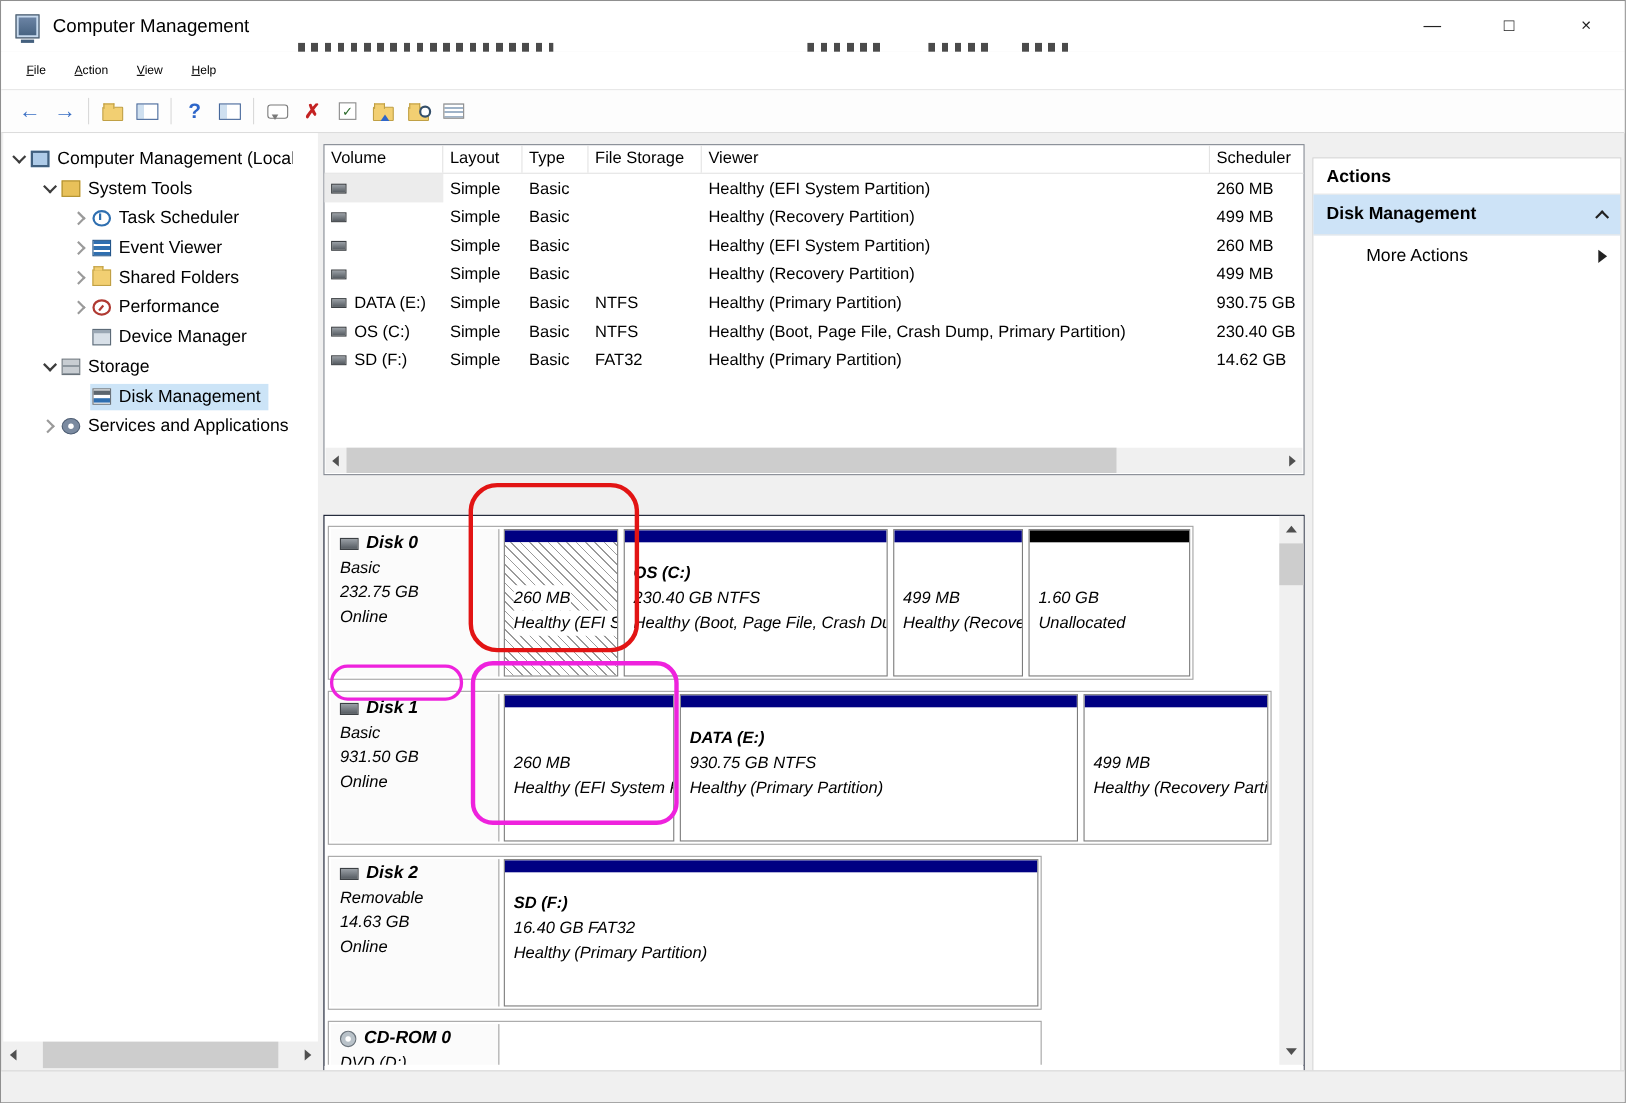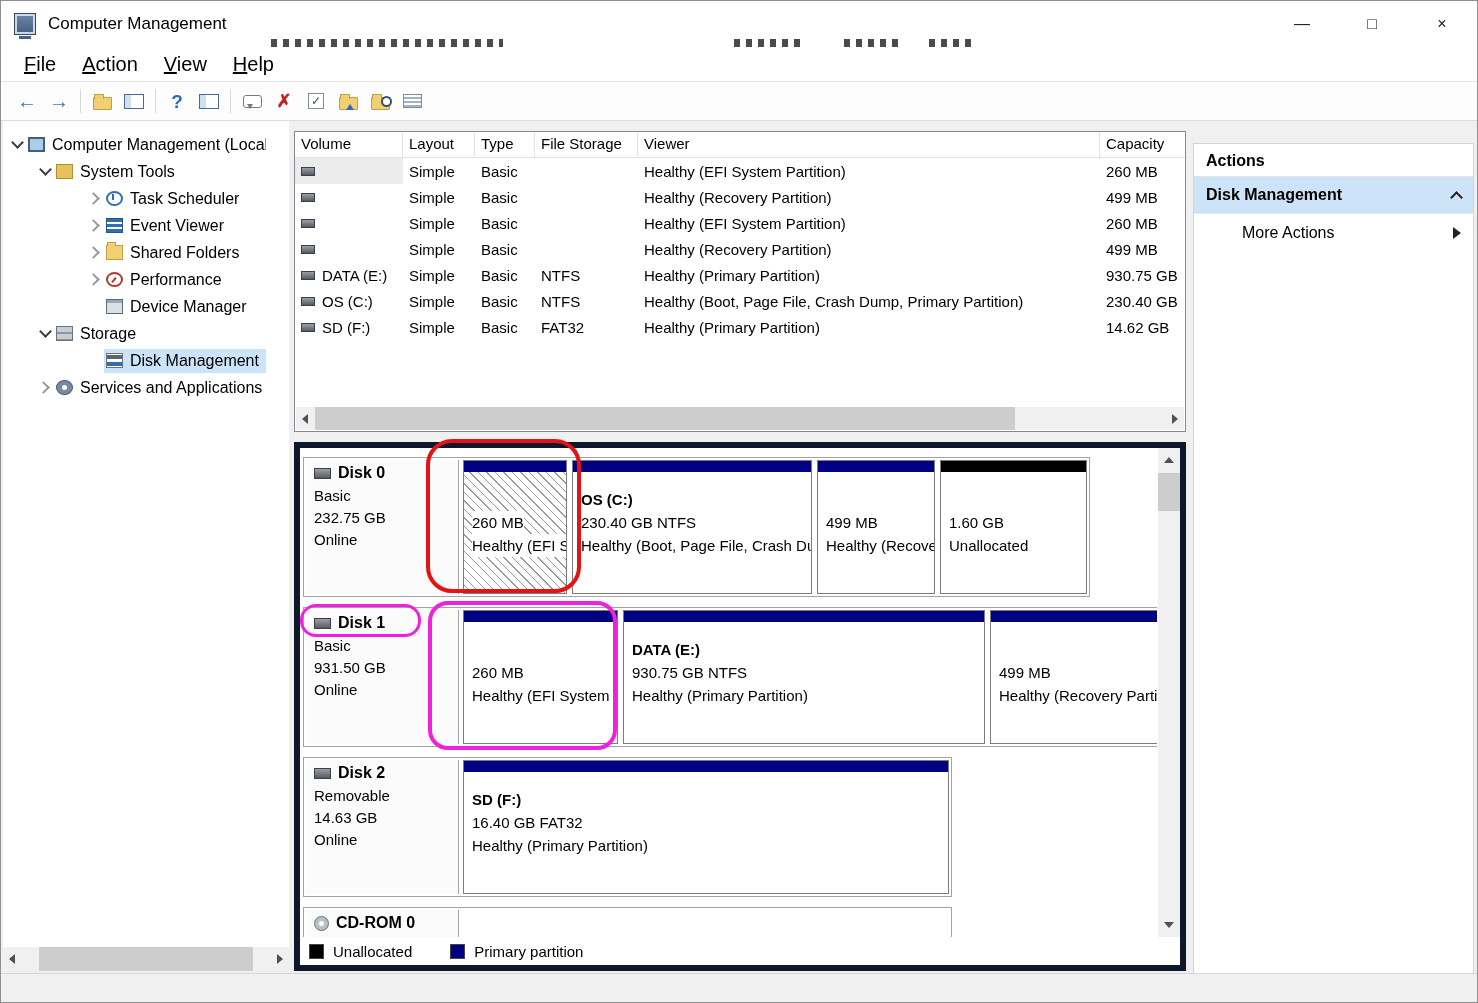--- a/index.html
+++ b/index.html
@@ -18,21 +18,21 @@
   .app-icon{width:22px;height:22px;margin-left:13px;position:relative;background:linear-gradient(#6f87a8,#44607e);border:1px solid #32495f;box-shadow:inset 0 0 0 2px #c7daee;}
   .app-icon::after{content:"";position:absolute;left:4px;bottom:-5px;width:12px;height:3px;background:#44607e;}
   .title-text{margin-left:12px;font-size:17px;}
   .win-btns{position:absolute;right:0;top:0;height:46px;display:flex;}
   .win-btn{width:70px;height:46px;display:flex;align-items:center;justify-content:center;font-size:16px;color:#222;}
   
   .artifact{position:absolute;height:9px;background:repeating-linear-gradient(90deg,#2b2b2b 0 6px,transparent 6px 12px);opacity:.85;}
 
   
   .menubar{position:absolute;left:0;top:46px;right:0;height:35px;background:#fff;border-bottom:1px solid #e6e6e6;display:flex;align-items:center;padding-left:10px;}
-  .menu-item{display:inline-block;padding:0 13px;font-size:20px;line-height:34px;}
+  .menu-item{display:inline-block;padding:0 13px;font-size:11px;line-height:34px;}
   .menu-item::first-letter{text-decoration:underline;}
 
   
   .toolbar{position:absolute;left:0;top:81px;right:0;height:39px;background:#fdfdfd;border-bottom:1px solid #dcdcdc;display:flex;align-items:center;padding-left:10px;}
   .tb-btn{width:32px;height:30px;display:flex;align-items:center;justify-content:center;flex:0 0 32px;}
   .tb-sep{width:1px;height:24px;background:#d9d9d9;margin:0 5px;flex:0 0 1px;}
   .g-arrow{font-size:20px;font-weight:bold;color:var(--toolbar-blue);line-height:1;}
   .i-folder{width:19px;height:13px;background:#f2cf72;border:1px solid #c0a045;border-radius:1px;position:relative;margin-top:4px;}
   .i-folder::before{content:"";position:absolute;top:-4px;left:0;width:8px;height:4px;background:#f2cf72;border:1px solid #c0a045;border-bottom:none;}
   .i-up::after{content:"";position:absolute;left:6px;top:2px;width:0;height:0;border:4px solid transparent;border-bottom:6px solid #2e66c9;}
@@ -41,21 +41,21 @@
   .g-help{font-size:19px;font-weight:bold;color:#2e66c9;line-height:1;}
   .i-comment{width:19px;height:13px;border:1px solid #7a7a7a;border-radius:3px;background:#fff;position:relative;}
   .i-comment::after{content:"";position:absolute;left:3px;bottom:-5px;width:0;height:0;border:3px solid transparent;border-top:5px solid #7a7a7a;}
   .g-del{font-size:18px;font-weight:bold;color:#c42222;line-height:1;}
   .i-check{width:16px;height:16px;border:1px solid #8a8a8a;background:#fff;display:flex;align-items:center;justify-content:center;font-size:12px;color:#2b6b2b;}
   .i-details{width:19px;height:14px;border:1px solid #8a8a8a;background:repeating-linear-gradient(#fff 0 2px,#9fb3c8 2px 4px);}
 
   
   .tree-panel{position:absolute;left:2px;top:120px;width:286px;height:826px;background:#fff;overflow:hidden;padding-top:10px;}
   .tree-row{height:27px;display:flex;align-items:center;font-size:16px;white-space:nowrap;}
-  .lvl0{padding-left:6px;} .lvl1{padding-left:34px;} .lvl2{padding-left:62px;margin-left:22px;}
+  .lvl0{padding-left:6px;} .lvl1{padding-left:34px;} .lvl2{padding-left:62px;}
   .chev{width:17px;height:17px;position:relative;flex:0 0 17px;}
   .chev.down::before{content:"";position:absolute;width:7px;height:7px;border-right:2px solid #3c3c3c;border-bottom:2px solid #3c3c3c;left:4px;top:2px;transform:rotate(45deg);}
   .chev.right::before{content:"";position:absolute;width:7px;height:7px;border-right:2px solid #9a9a9a;border-bottom:2px solid #9a9a9a;left:2px;top:4px;transform:rotate(-45deg);}
   .titem{display:flex;align-items:center;height:24px;padding:0 7px 0 2px;}
   .tree-row.selected .titem{background:var(--tree-selection);}
   .ti{width:17px;height:15px;flex:0 0 17px;margin-right:7px;position:relative;}
   .ic-computer{background:#aecbe8;border:2px solid #41607f;}
   .ic-systools{background:#e8c15a;border:1px solid #b08f30;}
   .ic-clock{border-radius:50%;border:2px solid #2f6fb0;background:#fff;}
   .ic-clock::after{content:"";position:absolute;left:4px;top:1px;width:2px;height:6px;background:#2f6fb0;}
@@ -88,21 +88,21 @@
   .vl-row{display:flex;height:26px;font-size:15px;}
   .vc{padding:0 6px;overflow:hidden;white-space:nowrap;display:flex;align-items:center;}
   .vc-sel{background:#ececec;}
   .vico{width:14px;height:9px;background:linear-gradient(#9aa0a6,#555b61);border:1px solid #3c4044;margin-right:7px;flex:0 0 14px;}
   .vl-hscroll{position:absolute;left:1px;right:1px;bottom:1px;height:23px;background:#f0f0f0;display:flex;align-items:center;}
   .vl-hthumb{height:23px;width:700px;background:#cdcdcd;margin-left:1px;}
   .vl-hscroll .sb-btn{height:23px;}
   .vl-hscroll .sb-right{margin-left:auto;}
 
   
-  .graph-pane{position:absolute;left:293px;top:441px;width:892px;height:529px;background:#fff;border:6px solid #0f172a;}
+  .graph-pane{position:absolute;left:293px;top:467px;width:892px;height:529px;background:#fff;border:1px solid #0f172a;font-style:italic;}
   .graph-content{position:absolute;left:1px;top:0;right:23px;bottom:28px;overflow:hidden;}
   .disk-row{display:flex;width:max-content;height:140px;margin:10px 0 0 2px;border:1px solid #a3a3a3;background:#fff;padding:2px;}
   .disk-row:first-child{margin-top:9px;}
   .disk-label{width:153px;flex:0 0 153px;background:#fbfbfb;border-right:1px solid #a3a3a3;padding:4px 8px;font-size:15px;}
   .disk-title{font-weight:bold;font-size:16px;display:flex;align-items:center;margin-bottom:3px;white-space:nowrap;}
   .dico{width:17px;height:11px;background:linear-gradient(#9aa0a6,#555b61);border:1px solid #3c4044;margin-right:7px;flex:0 0 17px;}
   .cdico{width:15px;height:15px;border-radius:50%;background:radial-gradient(circle,#fff 0 2px,#b9c2c9 3px 6px,#8b959d 7px);border:1px solid #6b747c;margin-right:7px;flex:0 0 15px;}
   .disk-line{line-height:22px;white-space:nowrap;}
   .parts{display:flex;gap:5px;padding-left:4px;}
   .part{border:1px solid #7c7c7c;background:#fff;display:flex;flex-direction:column;overflow:hidden;}
@@ -289,21 +289,21 @@
       </span>
   </div>
 
   <div class="volume-pane">
     <div class="vl-header">
       <div class="vh c-vol">Volume</div>
       <div class="vh c-layout">Layout</div>
       <div class="vh c-type">Type</div>
       <div class="vh c-fs">File Storage</div>
       <div class="vh c-status">Viewer</div>
-      <div class="vh c-cap">Capacity</div>
+      <div class="vh c-cap">Scheduler</div>
     </div>
     <div class="vl-row">
       <div class="vc c-vol vc-sel">
           <span class="vico"></span>
           <span></span>
         </div>
       <div class="vc c-layout">Simple</div>
       <div class="vc c-type">Basic</div>
       <div class="vc c-fs"></div>
       <div class="vc c-status">Healthy (EFI System Partition)</div>

